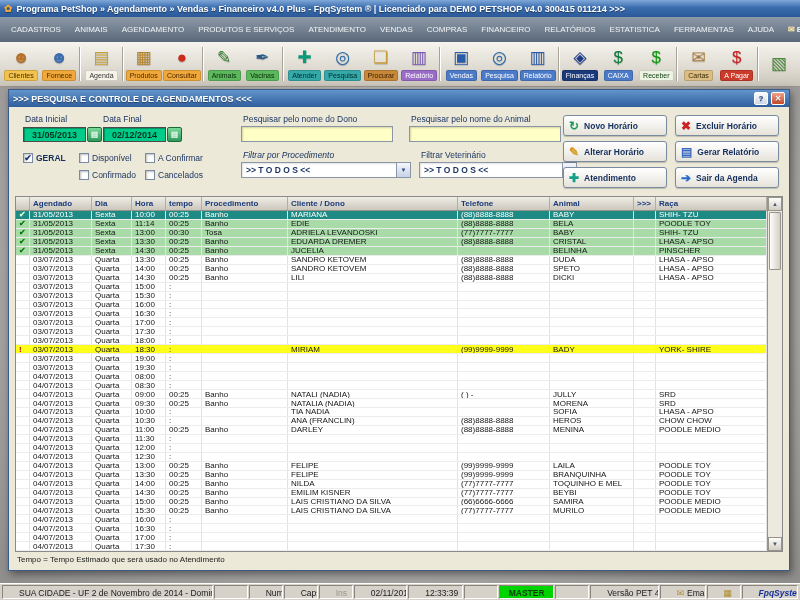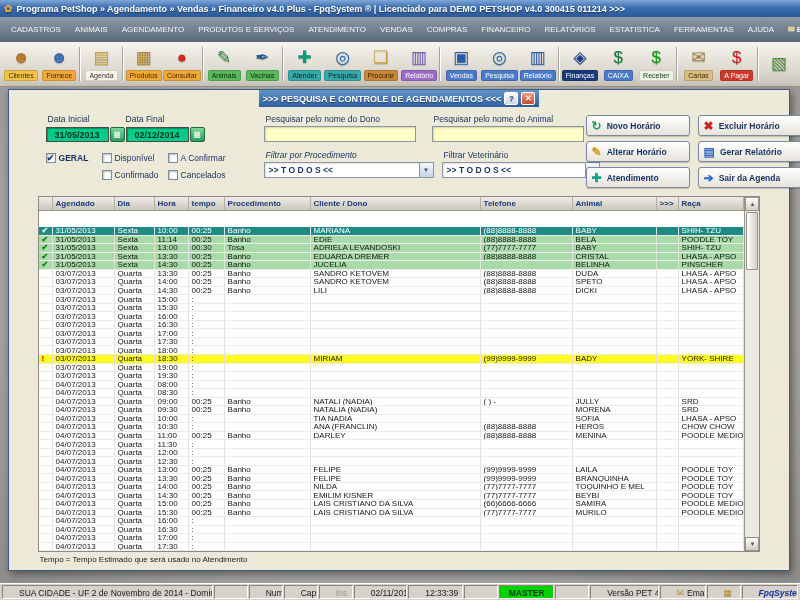--- a/index.html
+++ b/index.html
@@ -20,21 +20,21 @@
   .toolbar{height:45px;flex:0 0 auto;background:linear-gradient(to bottom,#f6f4ee,#dad6cc 70%,#c8c4ba);
     border-bottom:1px solid #98948a;display:flex;align-items:stretch;padding:1px 2px;}
   .tool-btn{width:39px;display:flex;flex-direction:column;align-items:center;justify-content:center;gap:1px;cursor:default;}
   .tool-glyph{font-size:17px;line-height:21px;height:22px;text-shadow:0 1px 1px rgba(0,0,0,.2);}
   .tool-label{font-size:7px;line-height:9px;padding:0 3px;border-radius:2px;white-space:nowrap;border:1px solid rgba(0,0,0,.15);}
   .tool-sep{width:2px;margin:4px 1px;border-left:1px solid #a6a298;border-right:1px solid #fff;}
 
   .desktop{flex:1;position:relative;background:radial-gradient(ellipse at 50% 35%, #c9c8c6 0%, #aeadab 55%, #8f8e8c 100%);min-height:0;}
 
   .window{position:absolute;left:8px;top:2px;width:782px;height:482px;background:#ece9d8;
-    border:1px solid #3a5a8a;box-shadow:2px 3px 8px rgba(0,0,0,.45);display:flex;flex-direction:column;align-items:center;}
+    border:1px solid #3a5a8a;box-shadow:2px 3px 8px rgba(0,0,0,.45);display:flex;flex-direction:column;}
   .win-titlebar{height:17px;flex:0 0 auto;background:linear-gradient(to bottom,#6394cb,#2f5f9e);
     display:flex;align-items:center;color:#fff;font-weight:bold;font-size:9px;padding:0 4px;text-shadow:0 1px 1px rgba(0,0,0,.4);}
   .win-title{flex:1;white-space:nowrap;overflow:hidden;}
   .win-btn{width:14px;height:13px;margin-left:3px;font-size:8px;line-height:11px;text-align:center;
     border:1px solid #fff;border-radius:2px;background:linear-gradient(#fdfdfd,#cdd7e8);color:#2a4a8a;font-weight:bold;cursor:default;}
   .win-btn.close{background:linear-gradient(#f0a088,#c84a2a);color:#fff;}
 
   .win-body{flex:1;display:flex;flex-direction:column;padding:3px 6px 4px;min-height:0;}
 
   .filter-panel{position:relative;height:86px;flex:0 0 auto;}
@@ -69,21 +69,21 @@
     border-left:1px solid #8a96a8;display:flex;align-items:center;justify-content:center;font-size:6px;color:#2a4a8a;}
   .cb-proc{left:226px;top:52px;width:170px;} .cb-vet{left:404px;top:52px;width:158px;}
 
   .abtns{position:absolute;left:548px;top:5px;display:grid;grid-template-columns:104px 104px;gap:5px 8px;}
   .abtn{height:21px;border:1px solid #7a8aa0;border-radius:3px;background:linear-gradient(#ffffff,#e6e3da);
     display:flex;align-items:center;gap:5px;padding:0 5px;font-size:8.5px;font-weight:bold;color:#16305e;
     box-shadow:0 1px 1px rgba(0,0,0,.2);cursor:default;white-space:nowrap;overflow:hidden;}
   .abtn .g{font-size:12px;line-height:12px;}
 
   .table-wrap{flex:1;display:flex;border:1px solid #8a8a8a;background:#fff;min-height:0;}
-  .grid{flex:1;display:flex;flex-direction:column;min-width:0;gap:16px;
+  .grid{flex:1;display:flex;flex-direction:column;min-width:0;
     --cols:14px 62px 40px 34px 36px 86px 170px 92px 84px 22px minmax(0,1fr);}
   .grid-header{display:grid;grid-template-columns:var(--cols);background:linear-gradient(#f0ede5,#cbc7bd);
     border-bottom:1px solid #98948a;flex:0 0 14px;}
   .grid-header .hc{font-size:8px;font-weight:bold;color:#1a3a7a;border-right:1px solid #b2aea4;
     display:flex;align-items:center;padding-left:3px;overflow:hidden;white-space:nowrap;cursor:default;}
   .grid-rows{flex:1;display:flex;flex-direction:column;min-height:0;}
   .grid-row{flex:1;display:grid;grid-template-columns:var(--cols);border-bottom:1px solid #ececec;min-height:0;background:#fff;}
   .grid-row .c{font-size:8px;color:#141414;border-right:1px solid #e2e2e2;padding-left:3px;
     white-space:nowrap;overflow:hidden;display:flex;align-items:center;}
   .grid-row.green{background:#a9dba9;}

